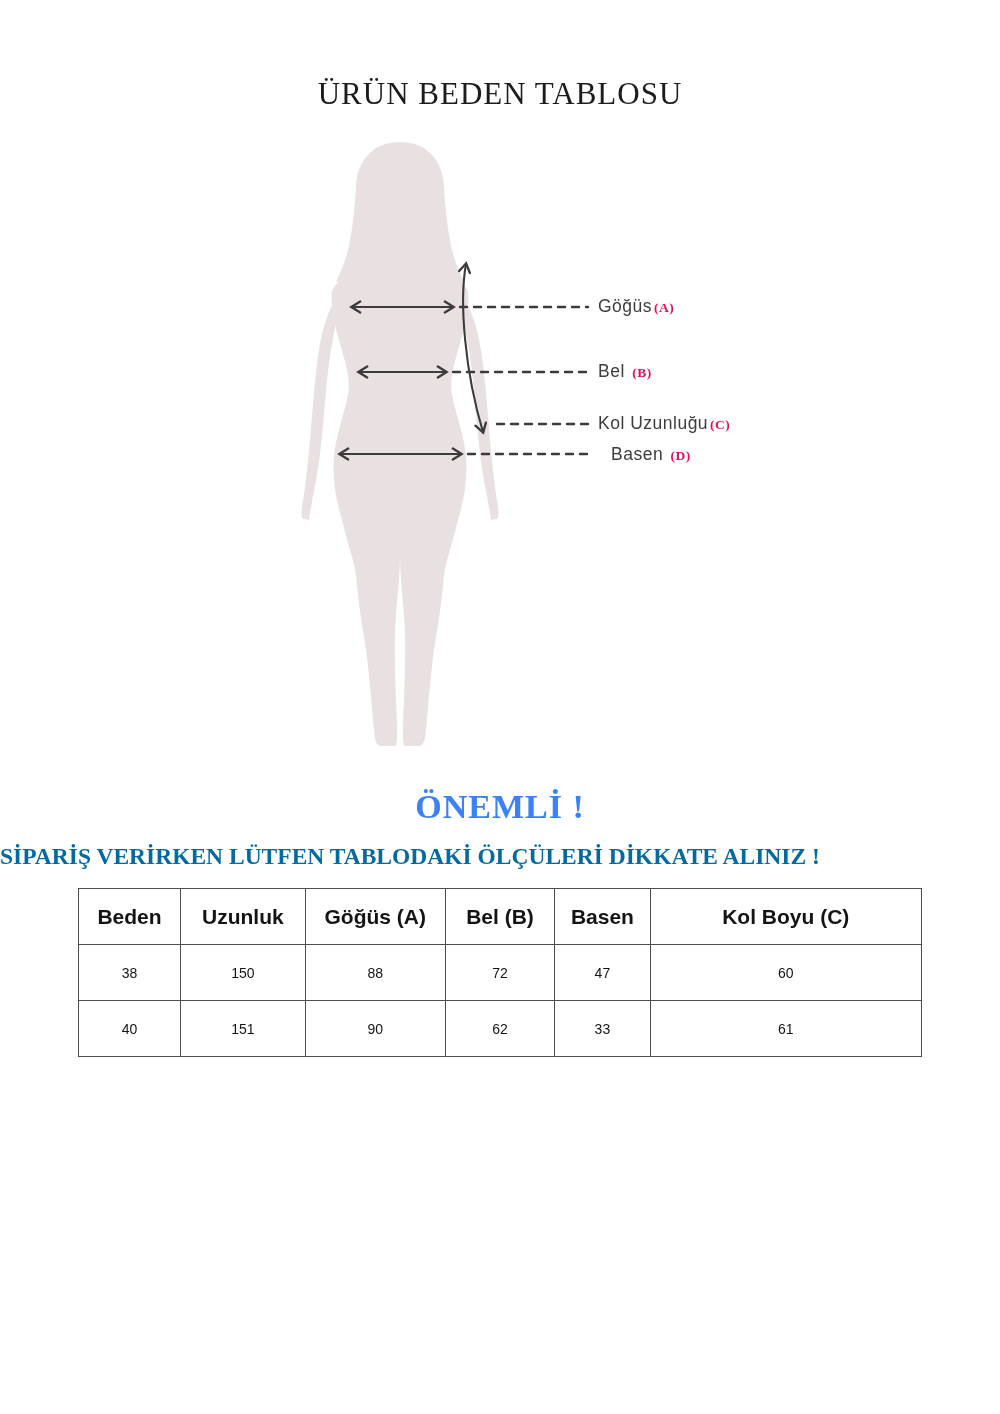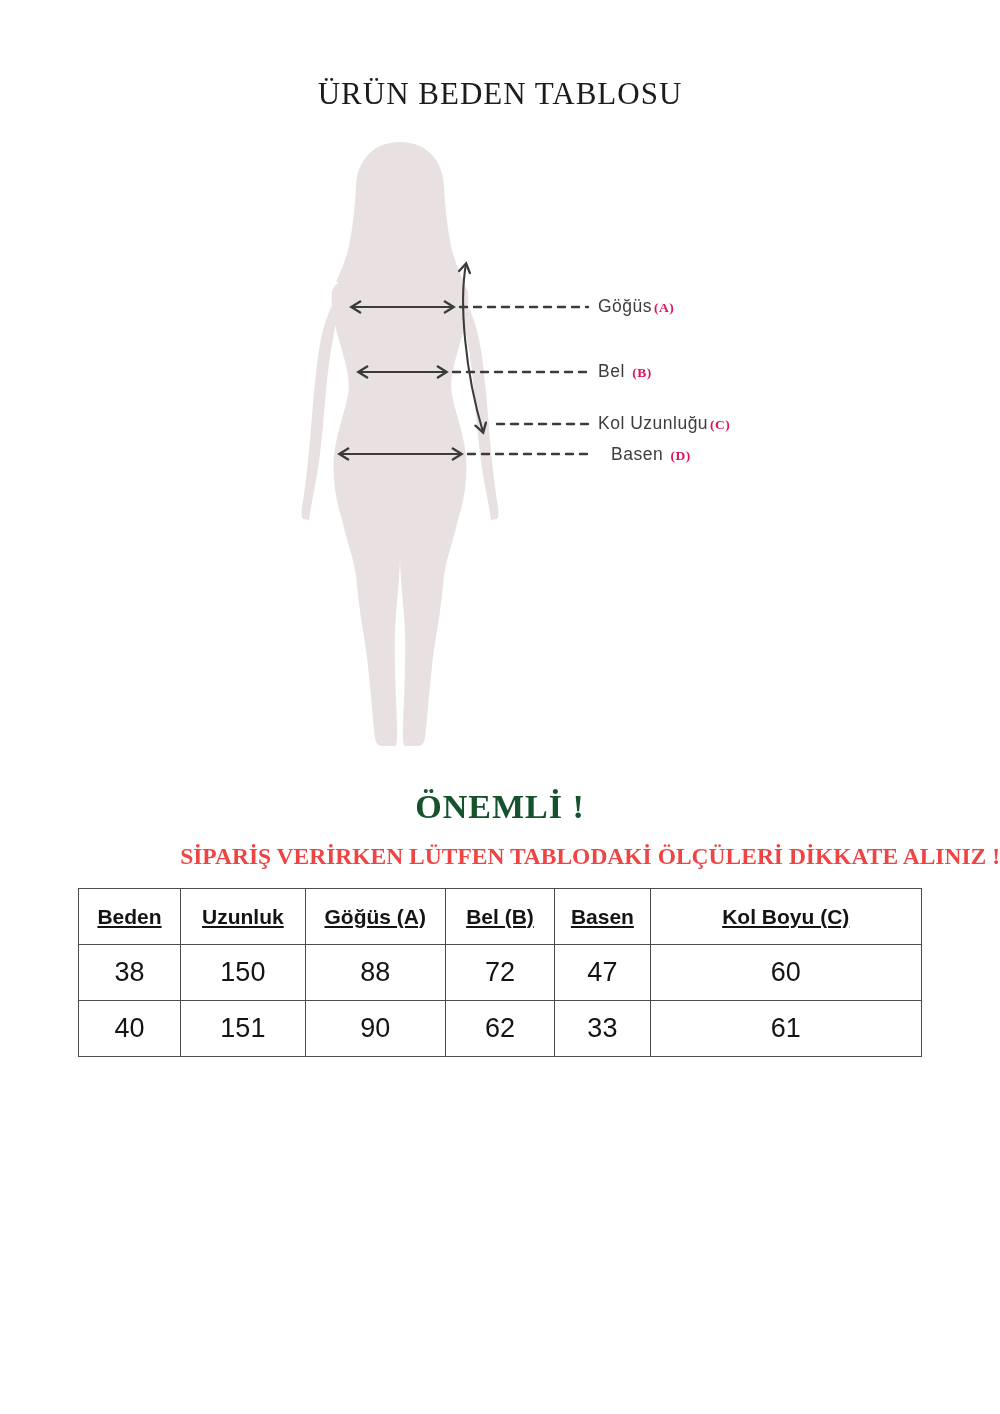--- a/index.html
+++ b/index.html
@@ -53,53 +53,53 @@
   .label-hip   { top: 444px; margin-left: 13px; }
   .important-heading {
     position: absolute;
     top: 788px;
     left: 0;
     width: 100%;
     text-align: center;
     font-family: "Liberation Serif", serif;
     font-weight: 700;
     font-size: 34px;
-    color: #14532d;
+    color: #3b82f6;
     letter-spacing: 1px;
   }
   .warning-text {
     position: absolute;
     top: 843px;
     left: 0;
     width: 100%;
-    text-align: right;
+    text-align: left;
     font-family: "Liberation Serif", serif;
     font-weight: 700;
     font-size: 23.5px;
-    color: #ef4444;
+    color: #0369a1;
     white-space: nowrap;
   }
   .size-table {
     position: absolute;
     left: 78px;
     top: 888px;
     width: 844px;
     border-collapse: collapse;
     table-layout: fixed;
   }
   .size-table th, .size-table td {
     border: 1.5px solid #4c4c4c;
     height: 56px;
     text-align: center;
     vertical-align: middle;
     color: #141414;
     font-family: "Liberation Sans", sans-serif;
   }
-  .size-table th { font-size: 21px; font-weight: 700; text-decoration: underline; }
-  .size-table td { font-size: 27px; font-weight: 400; }
+  .size-table th { font-size: 21px; font-weight: 700; }
+  .size-table td { font-size: 14px; font-weight: 400; }
   .col-beden  { width: 12.1%; }
   .col-uzunluk{ width: 14.8%; }
   .col-gogus  { width: 16.6%; }
   .col-bel    { width: 13.0%; }
   .col-omuz   { width: 11.3%; }
   .col-kol    { width: 32.2%; }
 </style>
 </head>
 <body>
 

